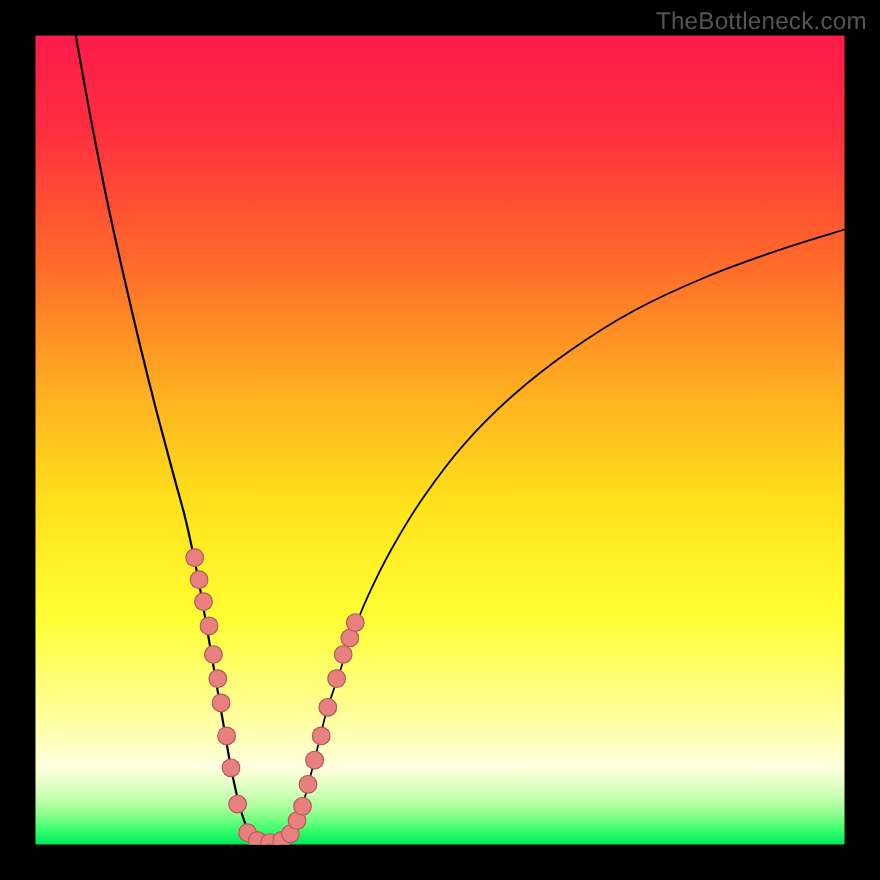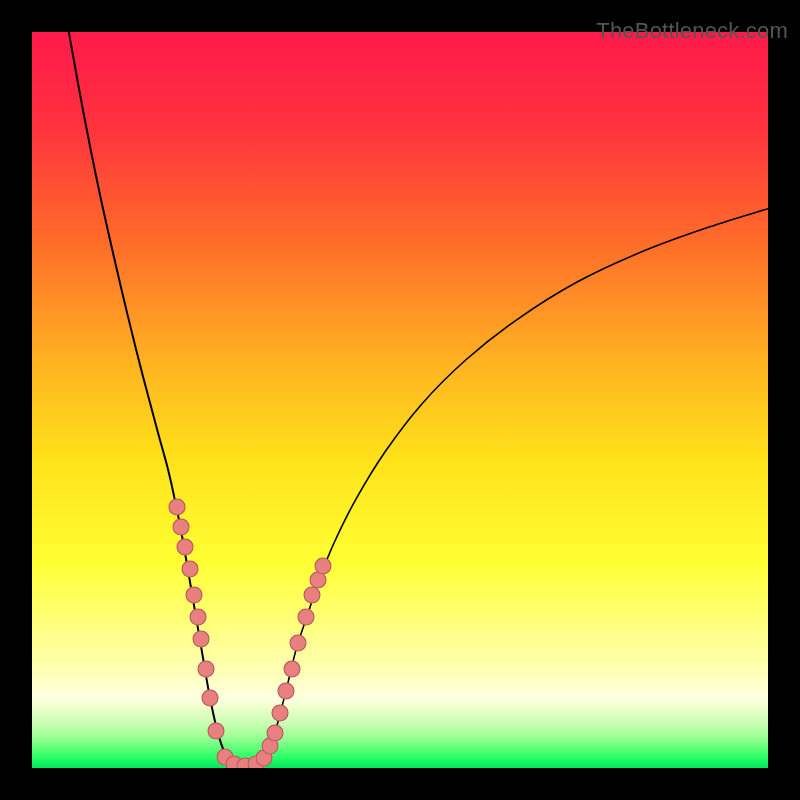--- a/index.html
+++ b/index.html
@@ -12,21 +12,21 @@
     font-family: Arial, Helvetica, sans-serif;
   }
   .frame {
     position: relative;
     width: 800px;
     height: 800px;
     background: #000;
   }
   .watermark {
     position: absolute;
-    top: 18px;
+    top: 6px;
     right: 12px;
     color: #555;
     font-size: 22px;
     font-weight: 500;
     letter-spacing: 0.2px;
     z-index: 10;
   }
   .plot-area {
     position: absolute;
     left: 32px;

